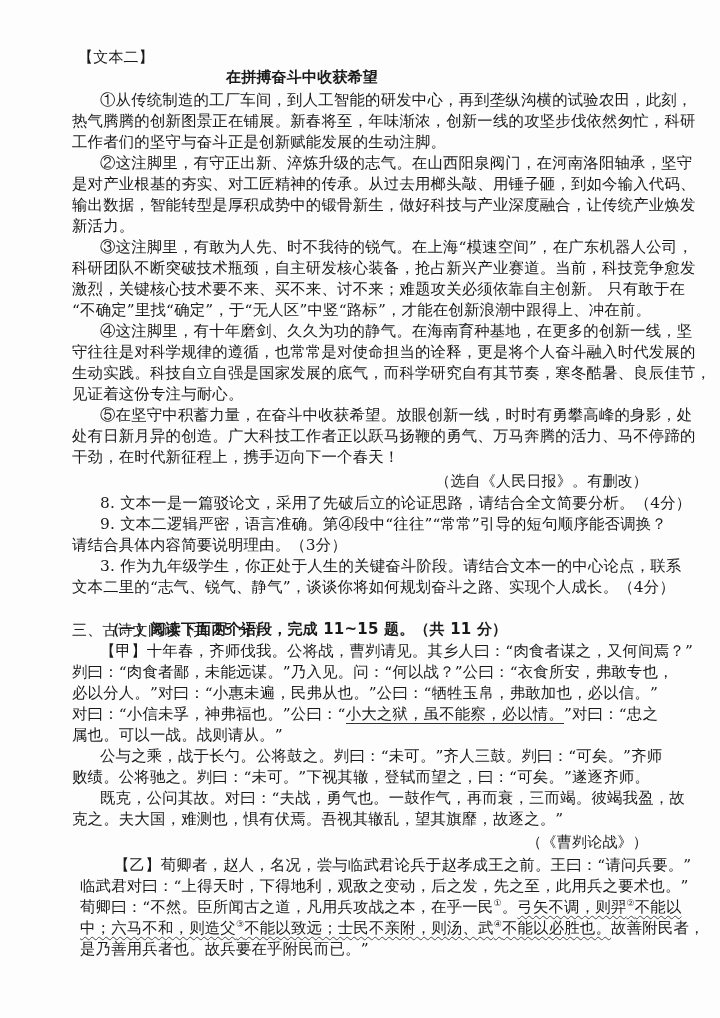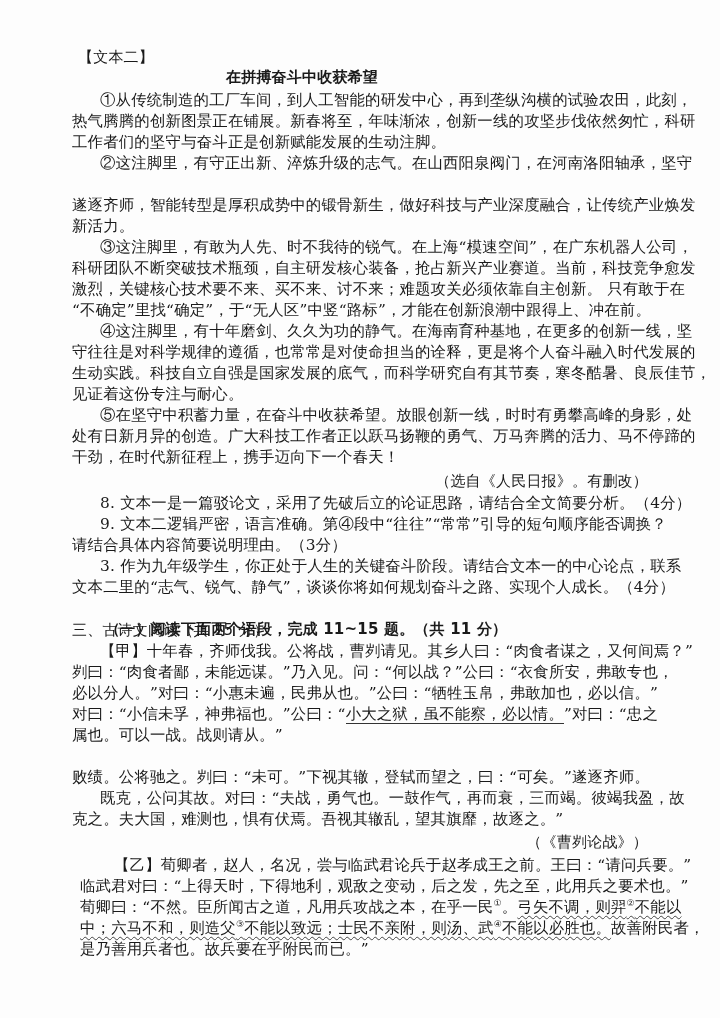--- a/index.html
+++ b/index.html
@@ -29,21 +29,22 @@
 
 <div class="page">
 
   <div class="ln sec" style="top:47px;left:78px;">【文本二】</div>
   <div class="ln title" style="top:67px;">在拼搏奋斗中收获希望</div>
 
   <div class="ln ind" style="top:90px;">①从传统制造的工厂车间，到人工智能的研发中心，再到垄纵沟横的试验农田，此刻，</div>
   <div class="ln" style="top:111px;">热气腾腾的创新图景正在铺展。新春将至，年味渐浓，创新一线的攻坚步伐依然匆忙，科研</div>
   <div class="ln" style="top:132px;">工作者们的坚守与奋斗正是创新赋能发展的生动注脚。</div>
   <div class="ln ind" style="top:153px;">②这注脚里，有守正出新、淬炼升级的志气。在山西阳泉阀门，在河南洛阳轴承，坚守</div>
-  <div class="ln" style="top:195px;">遂逐齐师，智能转型是厚积成势中的锻骨新生，做好科技与产业深度融合，让传统产业焕发</div>
+  <div class="ln" style="top:174px;">是对产业根基的夯实、对工匠精神的传承。从过去用榔头敲、用锤子砸，到如今输入代码、</div>
+  <div class="ln" style="top:195px;">输出数据，智能转型是厚积成势中的锻骨新生，做好科技与产业深度融合，让传统产业焕发</div>
   <div class="ln" style="top:216px;">新活力。</div>
   <div class="ln ind" style="top:237px;">③这注脚里，有敢为人先、时不我待的锐气。在上海“模速空间”，在广东机器人公司，</div>
   <div class="ln" style="top:258px;">科研团队不断突破技术瓶颈，自主研发核心装备，抢占新兴产业赛道。当前，科技竞争愈发</div>
   <div class="ln" style="top:279px;">激烈，关键核心技术要不来、买不来、讨不来；难题攻关必须依靠自主创新。 只有敢于在</div>
   <div class="ln" style="top:300px;">“不确定”里找“确定”，于“无人区”中竖“路标”，才能在创新浪潮中跟得上、冲在前。</div>
   <div class="ln ind" style="top:321px;">④这注脚里，有十年磨剑、久久为功的静气。在海南育种基地，在更多的创新一线，坚</div>
   <div class="ln" style="top:342px;">守往往是对科学规律的遵循，也常常是对使命担当的诠释，更是将个人奋斗融入时代发展的</div>
   <div class="ln" style="top:363px;">生动实践。科技自立自强是国家发展的底气，而科学研究自有其节奏，寒冬酷暑、良辰佳节，</div>
   <div class="ln" style="top:384px;">见证着这份专注与耐心。</div>
   <div class="ln" style="top:426px;">处有日新月异的创造。广大科技工作者正以跃马扬鞭的勇气、万马奔腾的活力、马不停蹄的</div>
@@ -60,20 +61,21 @@
   <div class="ln sec" style="top:620px;">三、古诗文阅读（共 15 分）</div>
   <div class="ln ind bold" style="top:619px;left:105px;">（一）阅读下面两个语段，完成 11~15 题。（共 11 分）</div>
 
   <div class="ln ind" style="top:641px;">【甲】十年春，齐师伐我。公将战，曹刿请见。其乡人曰：“肉食者谋之，又何间焉？”</div>
   <div class="ln" style="top:662px;">刿曰：“肉食者鄙，未能远谋。”乃入见。问：“何以战？”公曰：“衣食所安，弗敢专也，</div>
   <div class="ln" style="top:683px;">必以分人。”对曰：“小惠未遍，民弗从也。”公曰：“牺牲玉帛，弗敢加也，必以信。”</div>
   <div class="ln" style="top:704px;">
     <span>对曰：“小信未孚，神弗福也。”公曰：“</span><span class="ul">小大之狱，虽不能察，必以情。</span><span>”对曰：“忠之</span>
   </div>
   <div class="ln" style="top:725px;">属也。可以一战。战则请从。”</div>
+  <div class="ln ind" style="top:746px;">公与之乘，战于长勺。公将鼓之。刿曰：“未可。”齐人三鼓。刿曰：“可矣。”齐师</div>
   <div class="ln" style="top:767px;">败绩。公将驰之。刿曰：“未可。”下视其辙，登轼而望之，曰：“可矣。”遂逐齐师。</div>
   <div class="ln ind" style="top:788px;text-align:center;">既克，公问其故。对曰：“夫战，勇气也。一鼓作气，再而衰，三而竭。彼竭我盈，故</div>
   <div class="ln" style="top:809px;">克之。夫大国，难测也，惧有伏焉。吾视其辙乱，望其旗靡，故逐之。”</div>
   <div class="ln right" style="top:832px;">（《曹刿论战》）</div>
 
   <div class="ln ind" style="top:855px;left:108px;margin-left:6px;">【乙】荀卿者，赵人，名况，尝与临武君论兵于赵孝成王之前。王曰：“请问兵要。”</div>
   <div class="ln" style="top:876px;left:80px;">临武君对曰：“上得天时，下得地利，观敌之变动，后之发，先之至，此用兵之要术也。”</div>
   <div class="ln" style="top:897px;left:80px;">
     <span>荀卿曰：“不然。臣所闻古之道，凡用兵攻战之本，在乎一民</span><sup>①</sup><span>。</span><span class="wave"><span>弓矢不调，则羿</span><sup>②</sup><span>不能以</span></span>
   </div>

